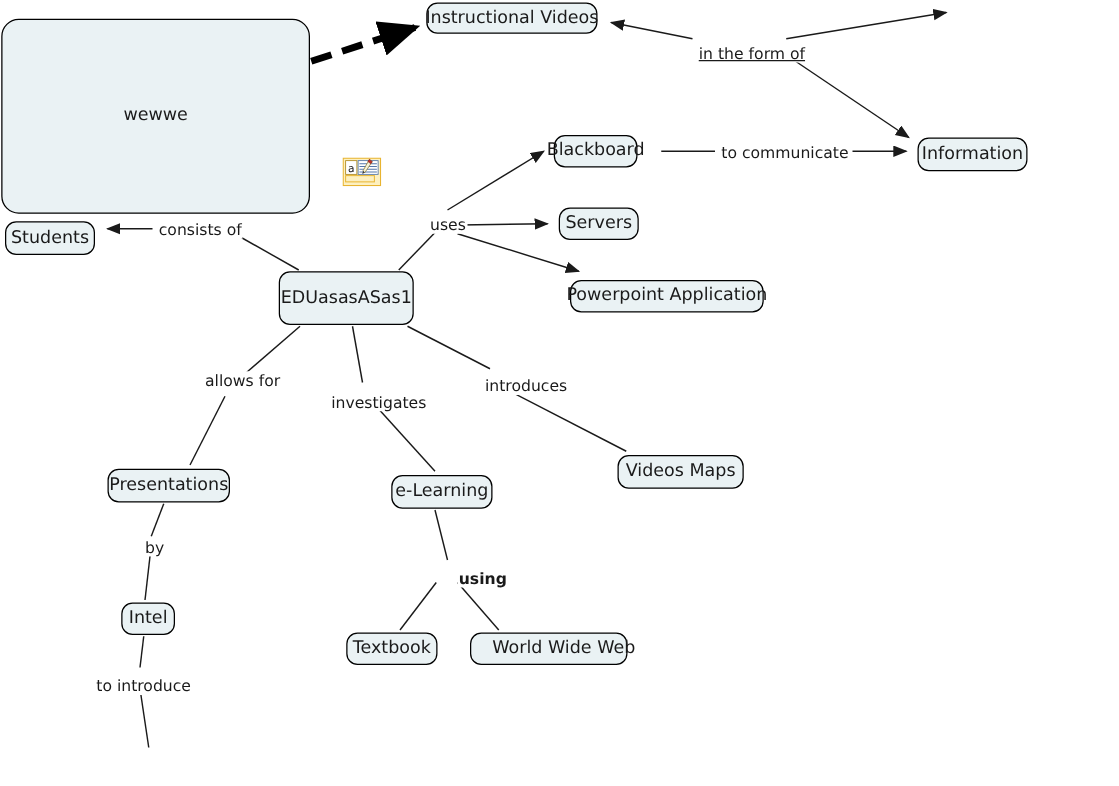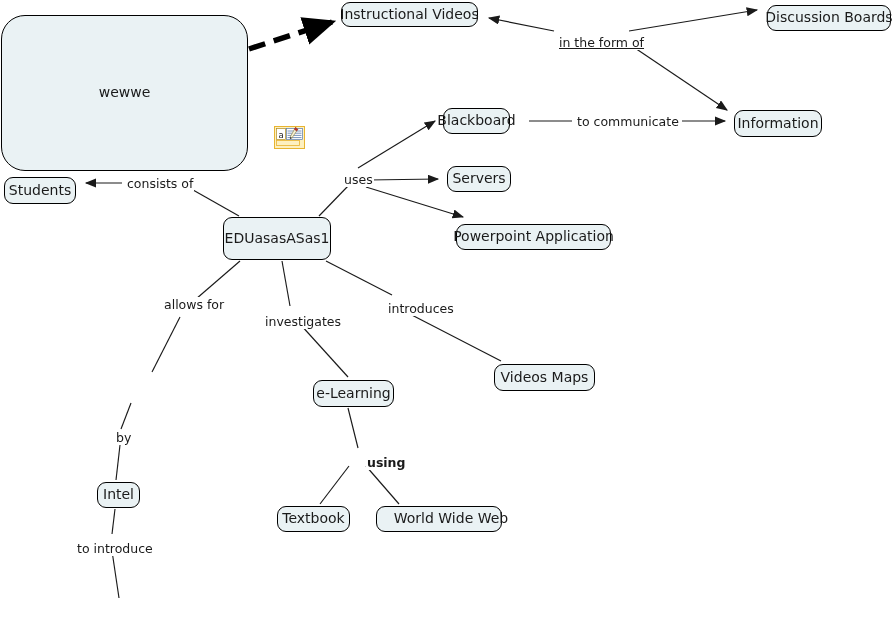--- a/index.html
+++ b/index.html
@@ -36,21 +36,21 @@
     font-size: 14px;
     line-height: 1.1;
     display: flex;
     align-items: center;
     justify-content: center;
     text-align: center;
     white-space: nowrap;
     z-index: 3;
   }
   .node.big {
-    border-radius: 24px;
+    border-radius: 14px;
     align-items: center;
     justify-content: center;
   }
   .edge-label {
     position: absolute;
     font-size: 12.5px;
     color: #1a1a1a;
     background: #ffffff;
     white-space: nowrap;
     padding: 0 1px;
@@ -126,23 +126,20 @@
   </div>
 
   <div class="node" style="left:223px; top:217px; width:108px; height:43px;">
     <span>EDUasasASas1</span>
   </div>
 
   <div class="node" style="left:341px; top:2px; width:137px; height:25px;">
     <span>Instructional Videos</span>
   </div>
 
-  <div class="node" style="left:767px; top:5px; width:124px; height:26px;">
-    <span>Discussion Boards</span>
-  </div>
 
   <div class="node" style="left:443px; top:108px; width:67px; height:26px;">
     <span>Blackboard</span>
   </div>
 
   <div class="node" style="left:734px; top:110px; width:88px; height:27px;">
     <span>Information</span>
   </div>
 
   <div class="node" style="left:447px; top:166px; width:64px; height:26px;">
@@ -150,20 +147,23 @@
   </div>
 
   <div class="node" style="left:456px; top:224px; width:155px; height:26px;">
     <span>Powerpoint Application</span>
   </div>
 
   <div class="node" style="left:494px; top:364px; width:101px; height:27px;">
     <span>Videos Maps</span>
   </div>
 
+  <div class="node" style="left:86px; top:375px; width:98px; height:27px;">
+    <span>Presentations</span>
+  </div>
 
   <div class="node" style="left:313px; top:380px; width:81px; height:27px;">
     <span>e-Learning</span>
   </div>
 
   <div class="node" style="left:97px; top:482px; width:43px; height:26px;">
     <span>Intel</span>
   </div>
 
   <div class="node" style="left:277px; top:506px; width:73px; height:26px;">

